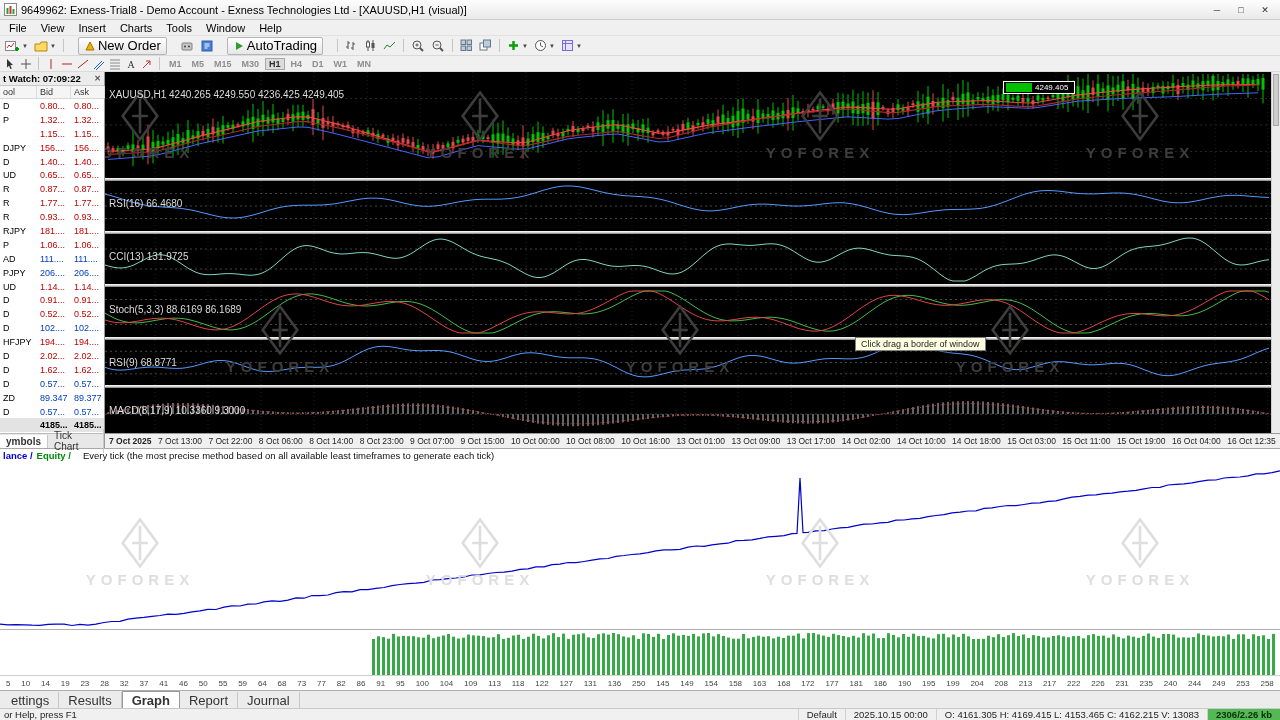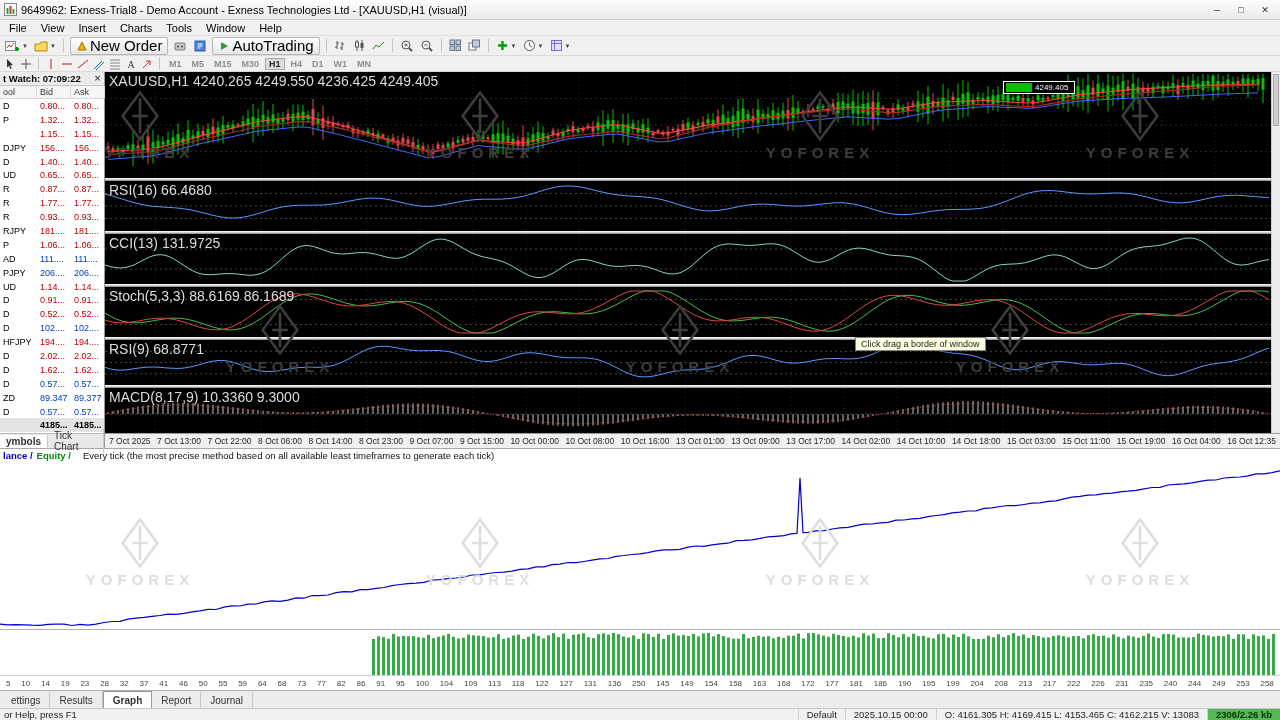--- a/index.html
+++ b/index.html
@@ -9,21 +9,21 @@
 .title-text{margin-left:4px;white-space:nowrap;overflow:hidden}
 .win-controls{margin-left:auto;display:flex;gap:2px}
 .wc{width:22px;height:15px;display:flex;align-items:center;justify-content:center;font-size:9px;color:#333}
 .menubar{height:16px;display:flex;align-items:center;font-size:11px;background:#f0f0f0;border-bottom:1px solid #e2e2e2;padding-left:2px}
 .menu-item{padding:0 7px}
 .toolbar{display:flex;align-items:center;background:#f0f0f0;border-bottom:1px solid #dadada;padding-left:2px}
 .tb1{height:20px}
 .tb2{height:16px}
 .tbtn{display:inline-flex;align-items:center;gap:2px;padding:1px 3px;height:18px}
 .tb2 .tbtn{height:14px;padding:0 2px}
-.tbtn.labelled{border:1px solid #b5b5b5;border-radius:2px;background:linear-gradient(#ffffff,#e6e6e6);font-size:15px;padding:0 5px;margin:0 2px}
+.tbtn.labelled{border:1px solid #b5b5b5;border-radius:2px;background:linear-gradient(#ffffff,#e6e6e6);font-size:13px;padding:0 5px;margin:0 10px}
 .caret{font-size:6px;color:#444}
 .tsep{width:1px;height:13px;background:#c6c6c6;margin:0 4px}
 .tf-group{display:inline-flex;align-items:center}
 .tf{font-size:9px;font-weight:bold;color:#8d8d8d;padding:1px 4px;margin:0 1px}
 .tf.active{color:#2b2b2b;background:#dcdcdc;border:1px solid #a8a8a8;padding:0 3px}
 .main{height:376px;display:flex;background:#000}
 .mw-col{width:105px;background:#ffffff;display:flex;flex-direction:column;border-right:1px solid #9a9a9a}
 .mw-title{height:14px;background:#ececec;border-bottom:1px solid #c8c8c8;font-size:9.5px;font-weight:bold;display:flex;align-items:center;padding:0 3px;white-space:nowrap}
 .mw-close{margin-left:auto;font-size:8px;color:#555}
 .mw-head{height:13px;display:grid;grid-template-columns:37px 34px 34px;font-size:9px;color:#333;border-bottom:1px solid #d8d8d8;background:#f5f5f5}
@@ -36,45 +36,45 @@
 .dir-down .mw-bid,.dir-down .mw-ask{color:#c00000}
 .mw-row.selected{background:#e3e3e3}
 .mw-row.selected span{color:#000;font-weight:bold}
 .mw-tabs{height:15px;display:flex;background:#e8e8e8;border-top:1px solid #bbb;font-size:10px;align-items:center}
 .mw-tab{padding:1px 6px;display:flex;align-items:center;color:#333;border-right:1px solid #c8c8c8}
 .mw-tab.active{background:#fff;font-weight:bold}
 .chart-col{flex:1;position:relative;background:#000;overflow:hidden}
 .panes{position:absolute;left:0;top:0;right:9px;height:361px}
 .pane{position:relative;width:100%;overflow:hidden}
 .pane svg{position:absolute;left:0;top:0}
-.pane-label{position:absolute;left:4px;top:1px;font-size:14px;color:#dcdcdc;z-index:3;white-space:nowrap}
+.pane-label{position:absolute;left:4px;top:17px;font-size:10px;color:#dcdcdc;z-index:3;white-space:nowrap}
 .pane-sep{height:3px;background:#d4d0c8;border-top:1px solid #f2f2f2;border-bottom:1px solid #979797}
 .vscroll{position:absolute;right:0;top:0;width:9px;height:361px;background:#ececec;border-left:1px solid #cfcfcf}
 .vthumb{position:absolute;left:1px;top:2px;width:6px;height:52px;background:#cdcdcd;border:1px solid #a8a8a8}
 .time-axis{position:absolute;left:0;bottom:0;width:100%;height:15px;background:#f0f0f0;border-top:1px solid #9a9a9a;display:flex;justify-content:space-between;align-items:center;font-size:8.5px;color:#222;padding:0 4px;overflow:hidden}
 .ta-label{white-space:nowrap}
-.ta-label.first{font-weight:normal}
+.ta-label.first{font-weight:bold}
 .price-box{position:absolute;top:9px;left:898px;width:72px;height:13px;background:#000;border:1px solid #fff;display:flex;align-items:center;z-index:4}
 .pb-fill{width:26px;height:9px;background:#00c000;margin:0 3px 0 2px}
 .pb-text{color:#fff;font-size:8px;white-space:nowrap}
 .tooltip{position:absolute;left:750px;top:265px;background:#ffffe1;border:1px solid #7f7f7f;font-size:9px;padding:1px 5px;z-index:9;color:#222;white-space:nowrap;box-shadow:1px 1px 2px rgba(0,0,0,.45)}
 .wm{position:absolute;width:130px;text-align:center;pointer-events:none;z-index:2}
 .wm .wm-text{font-size:15px;font-weight:bold;letter-spacing:5px;margin-top:2px}
 .wm svg{margin:0 auto}
 .wm.dark{color:#3d3d3d}
 .wm.light{color:#dedede}
 .tester{background:#fff}
 .tester-header{height:14px;font-size:9.5px;display:flex;align-items:center;padding:0 3px;background:#fff;border-top:1px solid #a8a8a8;white-space:nowrap;overflow:hidden}
 .th-balance{color:#0000d0;font-weight:bold}
 .th-equity{color:#008a0a;font-weight:bold;margin-left:4px}
 .th-rest{margin-left:12px;color:#111}
 .equity{position:relative;height:168px;background:#fff;border-bottom:1px solid #b0b0b0;overflow:hidden}
 .hist{height:46px;background:#fff;border-bottom:1px solid #d0d0d0;position:relative;overflow:hidden}
 .numbers{height:14px;display:flex;justify-content:space-between;align-items:center;font-size:8px;color:#444;padding:0 6px;background:#fff}
-.tester-tabs{height:18px;background:#ececec;border-top:1px solid #b0b0b0;display:flex;align-items:flex-end;padding-left:2px;font-size:10px}
+.tester-tabs{height:18px;background:#ececec;border-top:1px solid #b0b0b0;display:flex;align-items:flex-end;padding-left:2px;font-size:13px}
 .tt-tab{padding:1px 9px;color:#333;border-right:1px solid #c6c6c6;height:16px;display:flex;align-items:center}
 .tt-tab.active{background:#fff;border:1px solid #999;border-bottom:none;font-weight:bold;height:17px}
 .statusbar{height:12px;display:flex;align-items:center;background:#f0f0f0;border-top:1px solid #c8c8c8;font-size:9.5px;color:#222}
 .sb-help{padding:0 4px;white-space:nowrap}
 .spacer{flex:1}
 .sb-seg{padding:0 8px;border-left:1px solid #d0d0d0;white-space:nowrap;height:100%;display:flex;align-items:center}
 .sb-conn{background:#54b854;color:#063006;font-weight:bold}
 </style>
 </head>
 <body>

